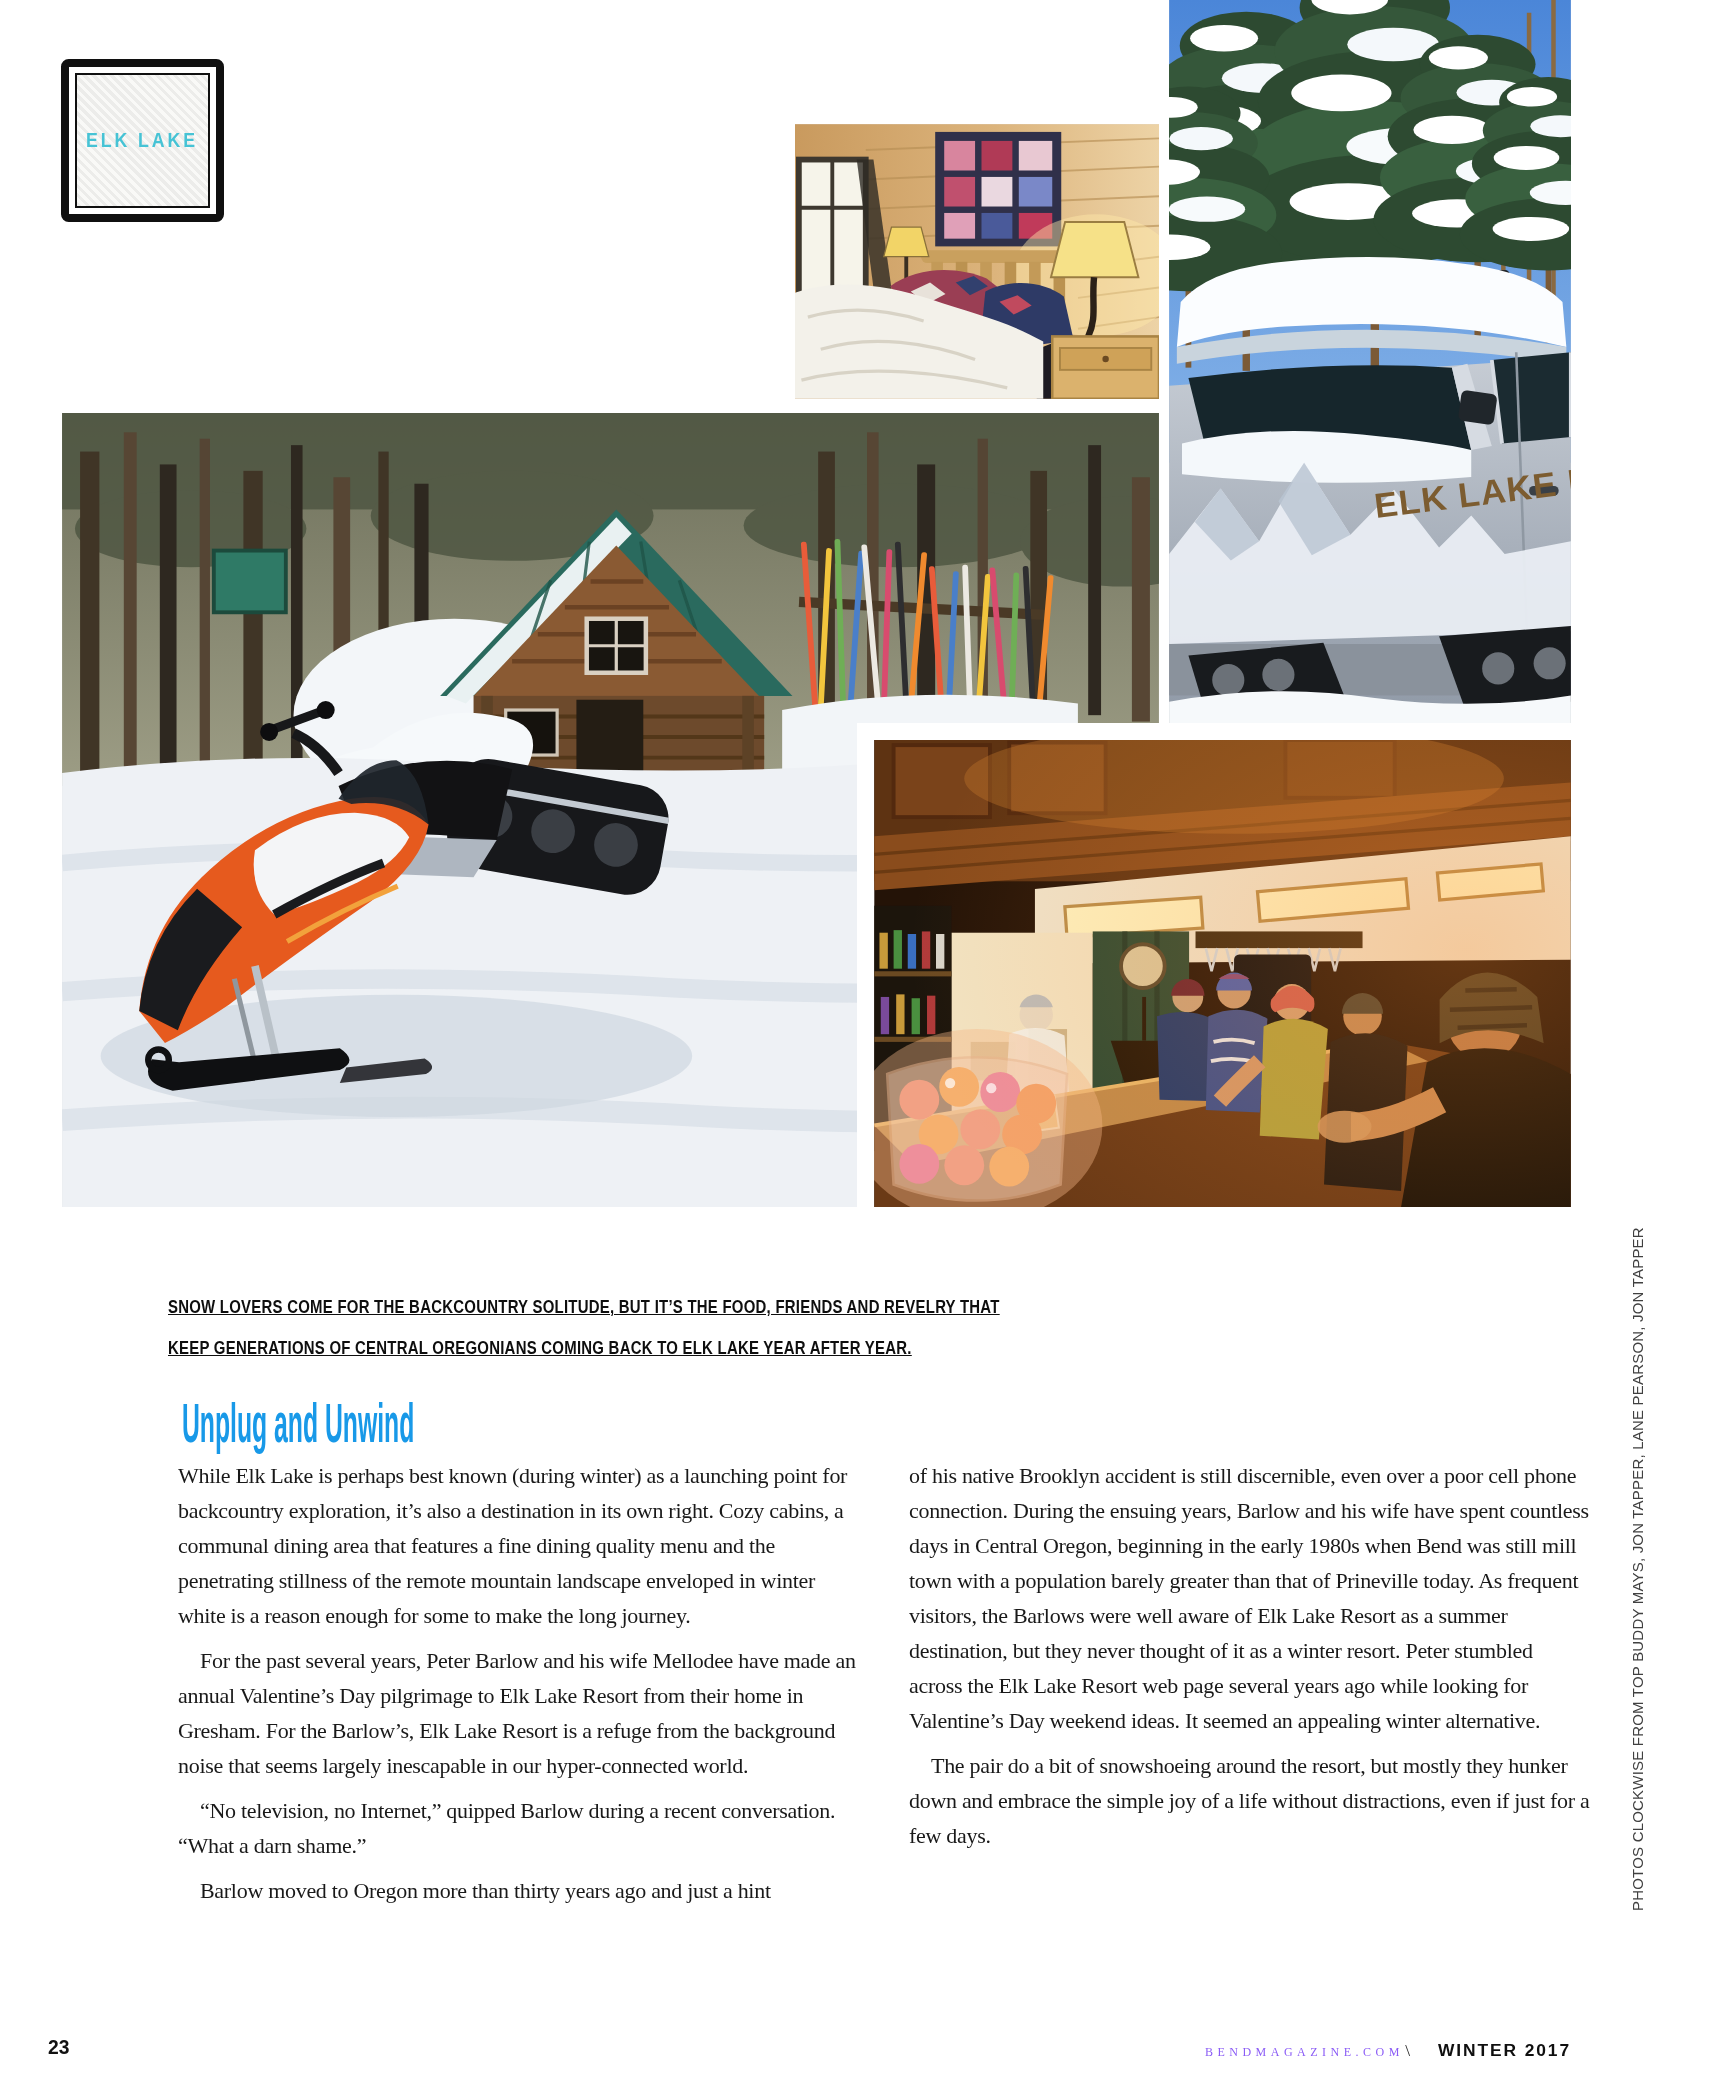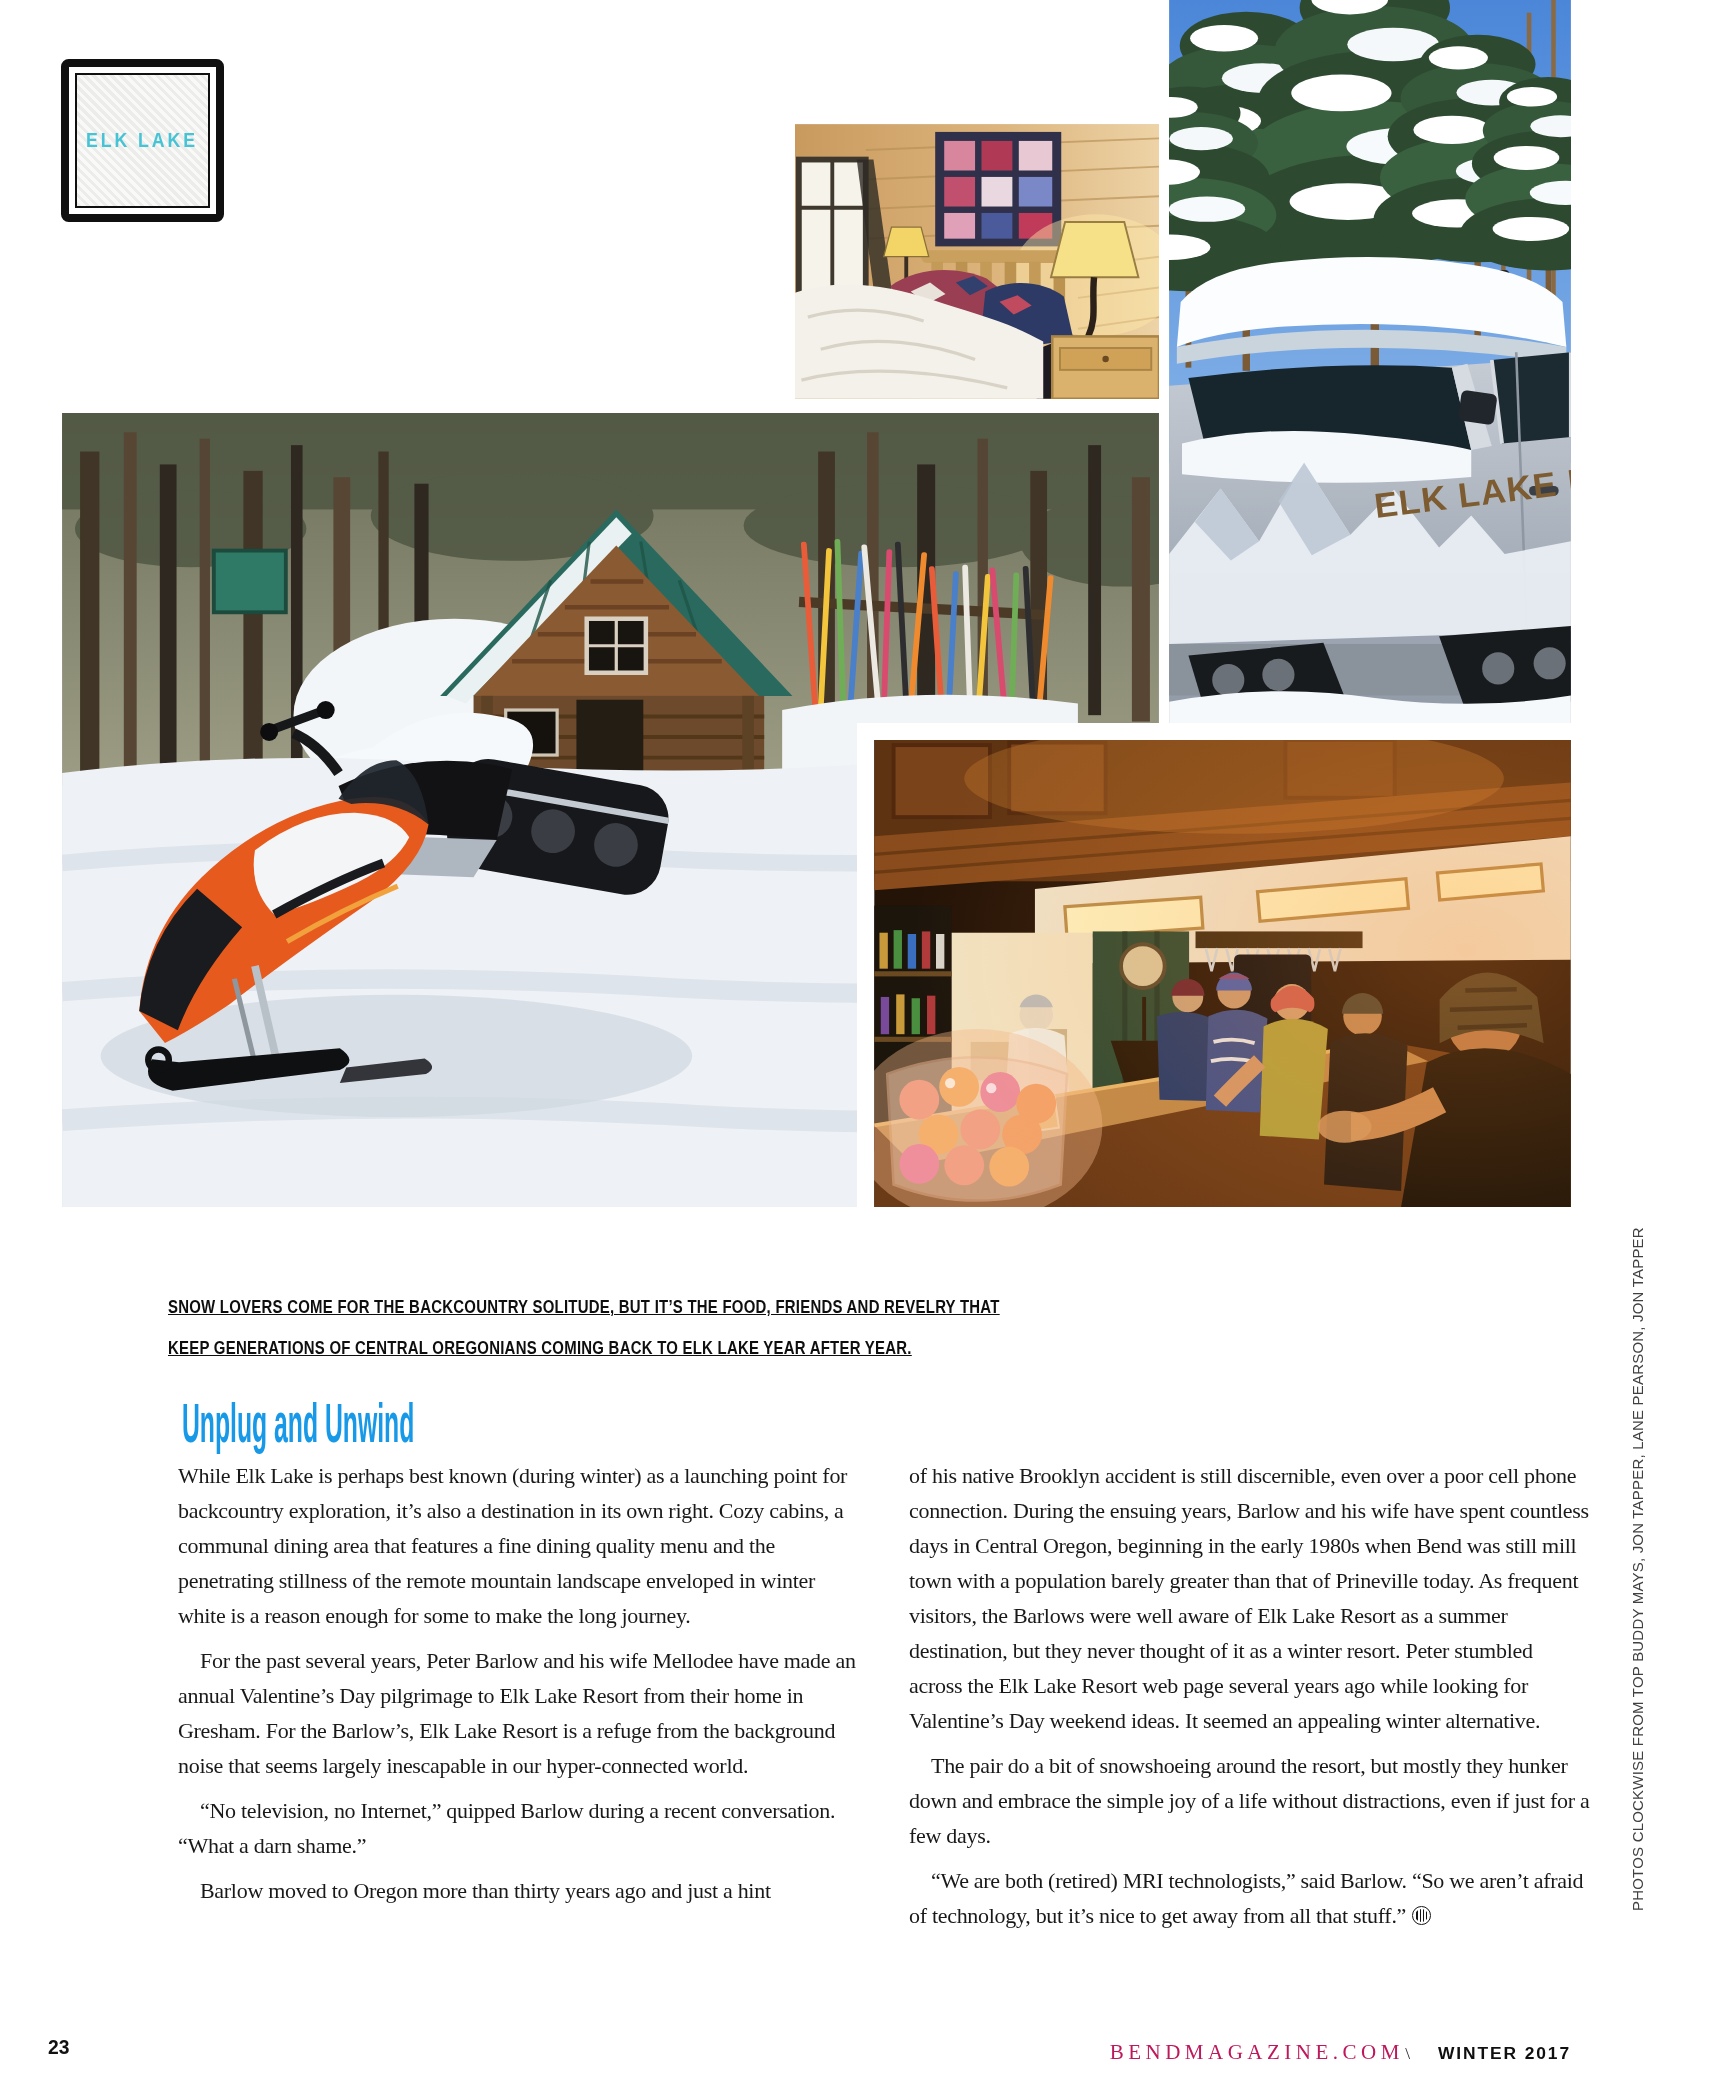--- a/index.html
+++ b/index.html
@@ -43,21 +43,21 @@
     background:repeating-linear-gradient(90deg,#151515 0 1.3px,transparent 1.3px 3.2px);
     background-clip:content-box;}
   
   .credits{left:1629px;top:1281px;height:630px;width:19.3px;
     font-family:"Liberation Sans",sans-serif;font-size:15px;letter-spacing:0.2px;color:#404040;
     writing-mode:vertical-rl;transform:rotate(180deg);white-space:nowrap;}
   
   .page-num{left:48px;top:2037px;font-family:"Liberation Sans",sans-serif;
     font-weight:700;font-size:19.3px;color:#111;}
   .footer-right{top:2040px;left:0;width:1571px;text-align:right;white-space:nowrap;}
-  .footer-site{font-family:"Liberation Serif",serif;font-size:21px;letter-spacing:4.5px;color:#be185d;}
+  .footer-site{font-family:"Liberation Serif",serif;font-size:12px;letter-spacing:4.5px;color:#8b5cf6;}
   .footer-sep{font-family:"Liberation Serif",serif;font-size:17.4px;color:#1d1d1d;margin:0 3.9px 0 1.3px;}
   .footer-issue{font-family:"Liberation Sans",sans-serif;font-weight:700;font-size:17.4px;
     letter-spacing:1.9px;color:#0f0f0f;margin-left:24px;}
 </style>
 </head>
 <body>
 
 <div class="abs badge">
   <div class="badge-inner">
     <span class="badge-label">ELK LAKE</span>
@@ -445,21 +445,20 @@
       <p>For the past several years, Peter Barlow and his wife Mellodee have made an annual Valentine’s Day pilgrimage to Elk Lake Resort from their home in Gresham. For the Barlow’s, Elk Lake Resort is a refuge from the background noise that seems largely inescapable in our hyper-connected world.</p>
       <p>“No television, no Internet,” quipped Barlow during a recent conversation. “What a darn shame.”</p>
       <p>Barlow moved to Oregon more than thirty years ago and just a hint</p>
     </div>
 </div>
 <div class="abs col col-right">
   <div class="plist">
       <p>of his native Brooklyn accident is still discernible, even over a poor cell phone connection. During the ensuing years, Barlow and his wife have spent countless days in Central Oregon, beginning in the early 1980s when Bend was still mill town with a population barely greater than that of Prineville today. As frequent visitors, the Barlows were well aware of Elk Lake Resort as a summer destination, but they never thought of it as a winter resort. Peter stumbled across the Elk Lake Resort web page several years ago while looking for Valentine’s Day weekend ideas. It seemed an appealing winter alternative.</p>
       <p>The pair do a bit of snowshoeing around the resort, but mostly they hunker down and embrace the simple joy of a life without distractions, even if just for a few days.</p>
     </div>
-  <p class="indent"><span>“We are both (retired) MRI technologists,” said Barlow. “So we aren’t afraid of technology, but it’s nice to get away from all that stuff.”</span><span class="endmark"></span></p>
 </div>
 
 <div class="abs credits">PHOTOS CLOCKWISE FROM TOP BUDDY MAYS, JON TAPPER, LANE PEARSON, JON TAPPER</div>
 
 <div class="abs page-num">23</div>
 <div class="abs footer-right">
   <span class="footer-site">BENDMAGAZINE.COM</span><span class="footer-sep">\</span><span class="footer-issue">WINTER 2017</span>
 </div>
 
 

